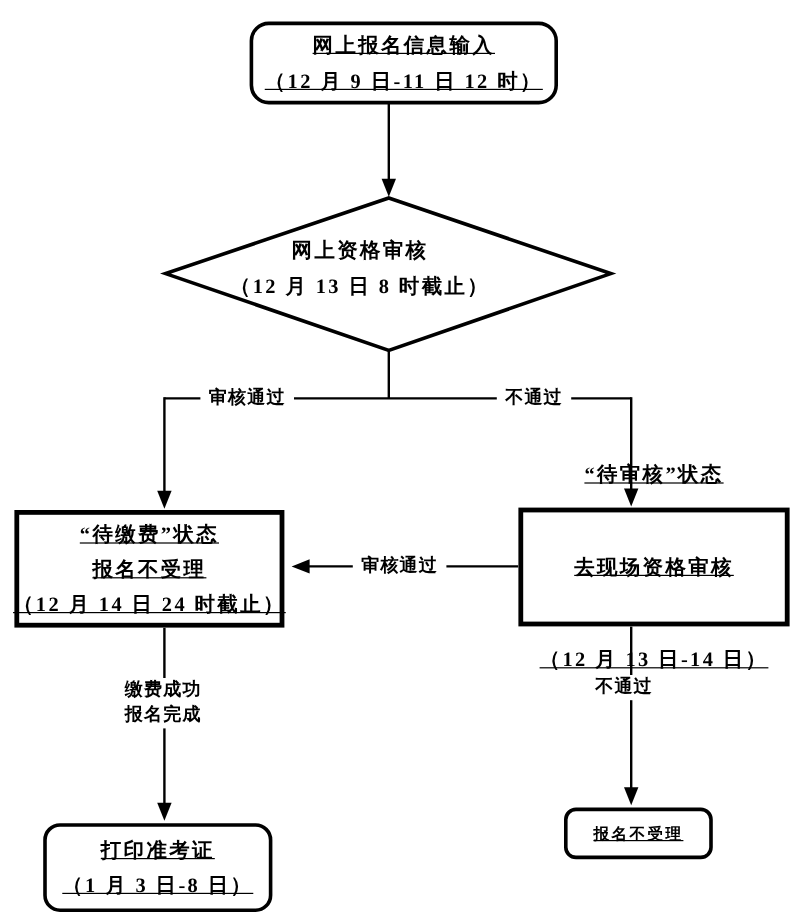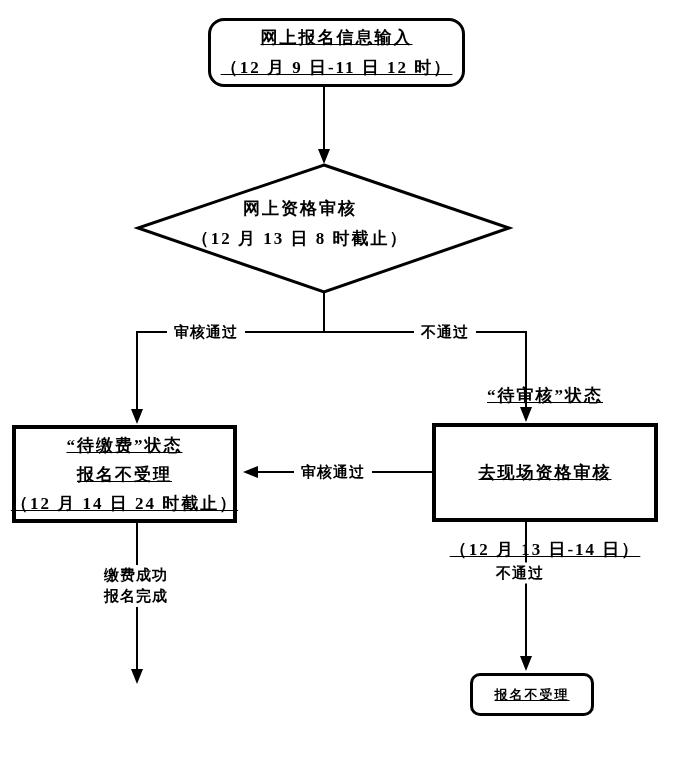--- a/index.html
+++ b/index.html
@@ -85,20 +85,24 @@
     <div class="ln">报名不受理</div>
     <div class="ln">（12 月 14 日 24 时截止）</div>
   </div>
 
   <div class="node node-onsite">
     <div class="ln">“待审核”状态</div>
     <div class="ln">去现场资格审核</div>
     <div class="ln">（12 月 13 日-14 日）</div>
   </div>
 
+  <div class="node node-print">
+    <div class="ln">打印准考证</div>
+    <div class="ln">（1 月 3 日-8 日）</div>
+  </div>
 
   <div class="node node-reject">
     <div class="ln">报名不受理</div>
   </div>
 
   <div class="edge-label" style="left:206px;top:332px;">审核通过</div>
   <div class="edge-label" style="left:445px;top:332px;">不通过</div>
   <div class="edge-label" style="left:333px;top:472px;">审核通过</div>
   <div class="edge-label" style="left:136px;top:586px;">
     <div>缴费成功</div>

